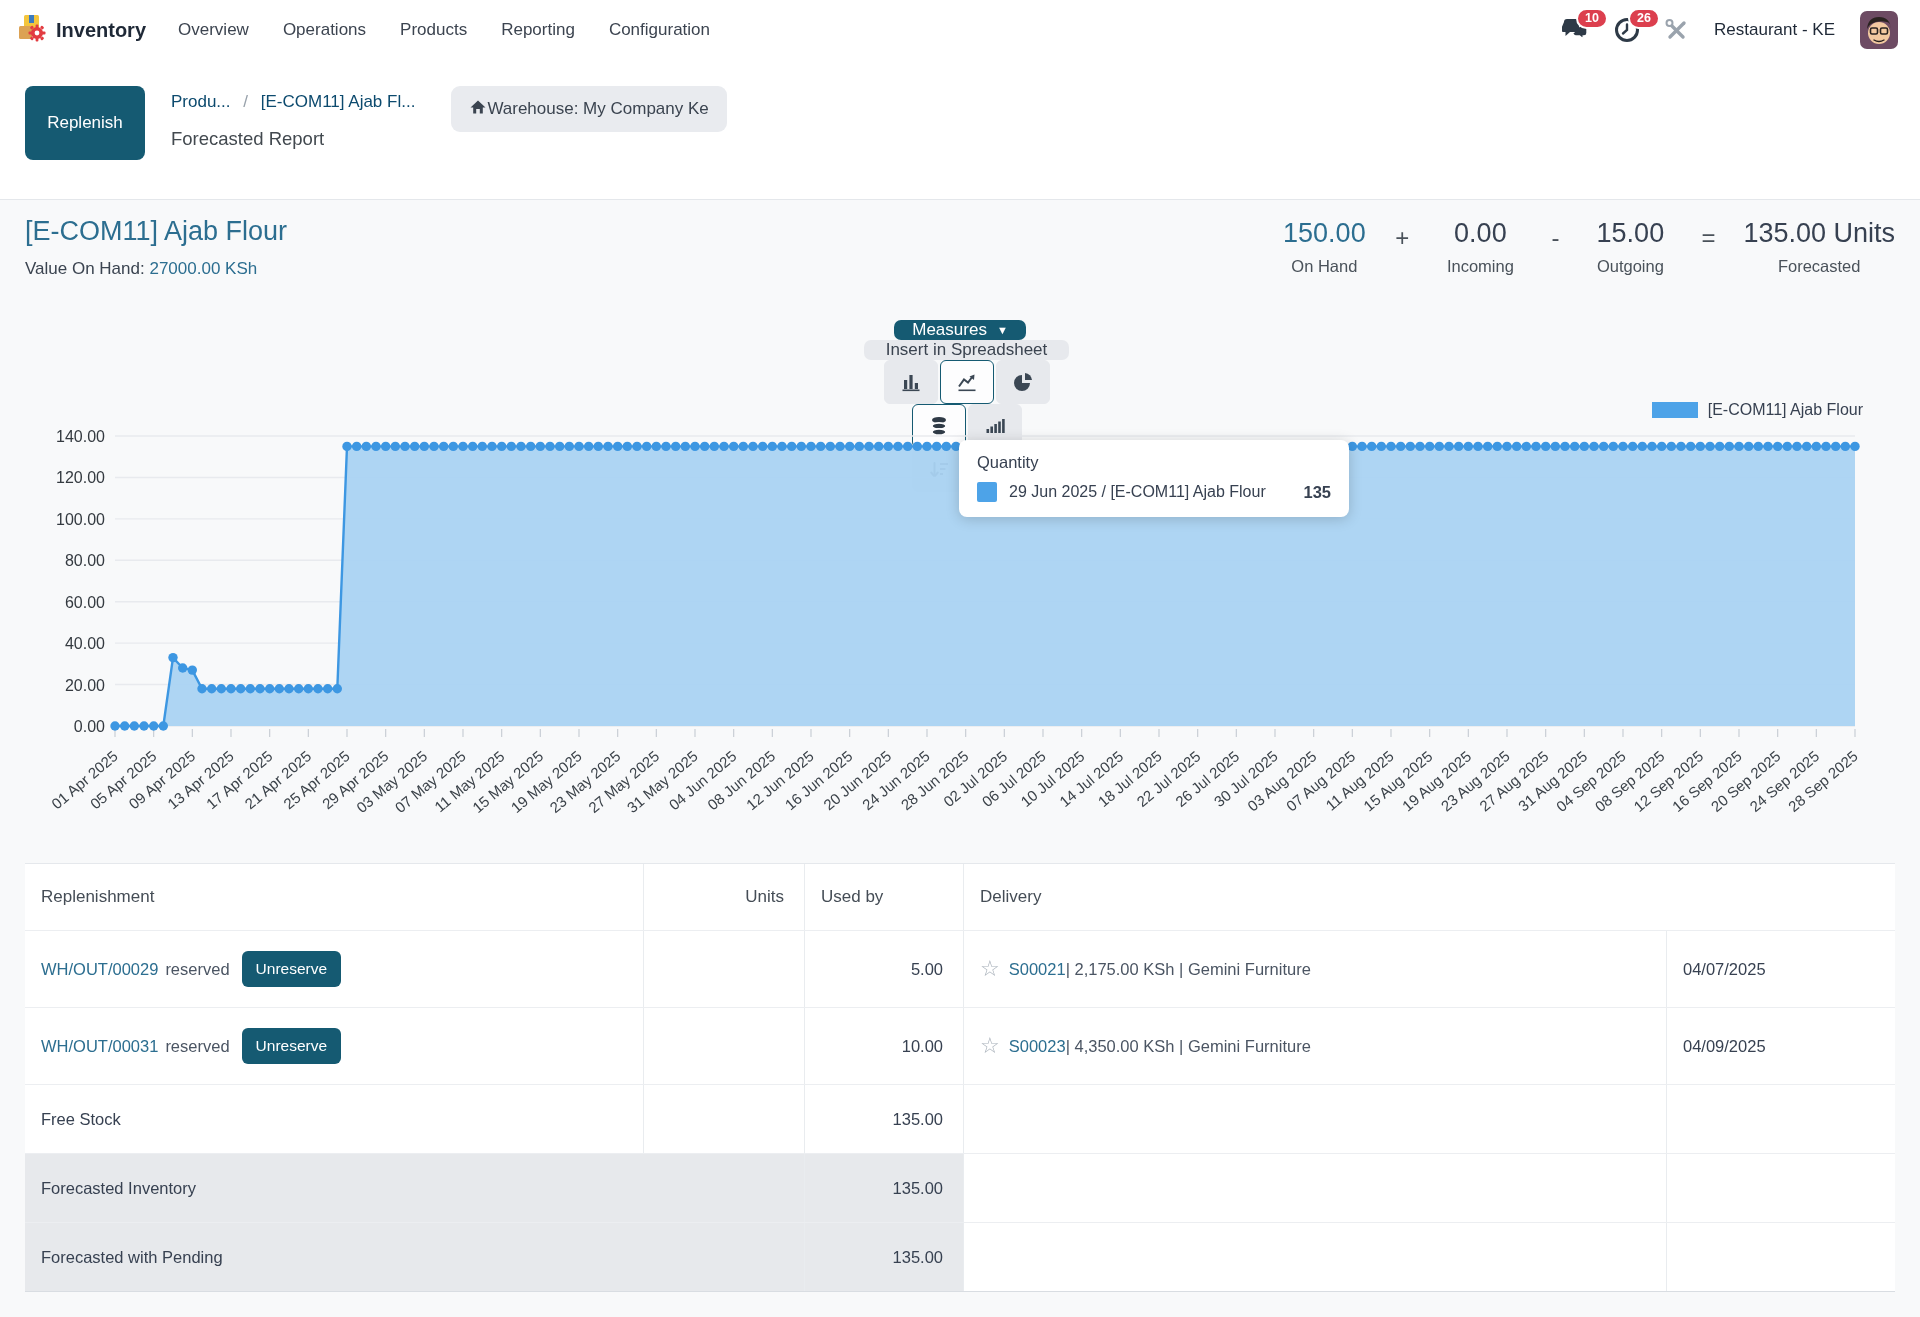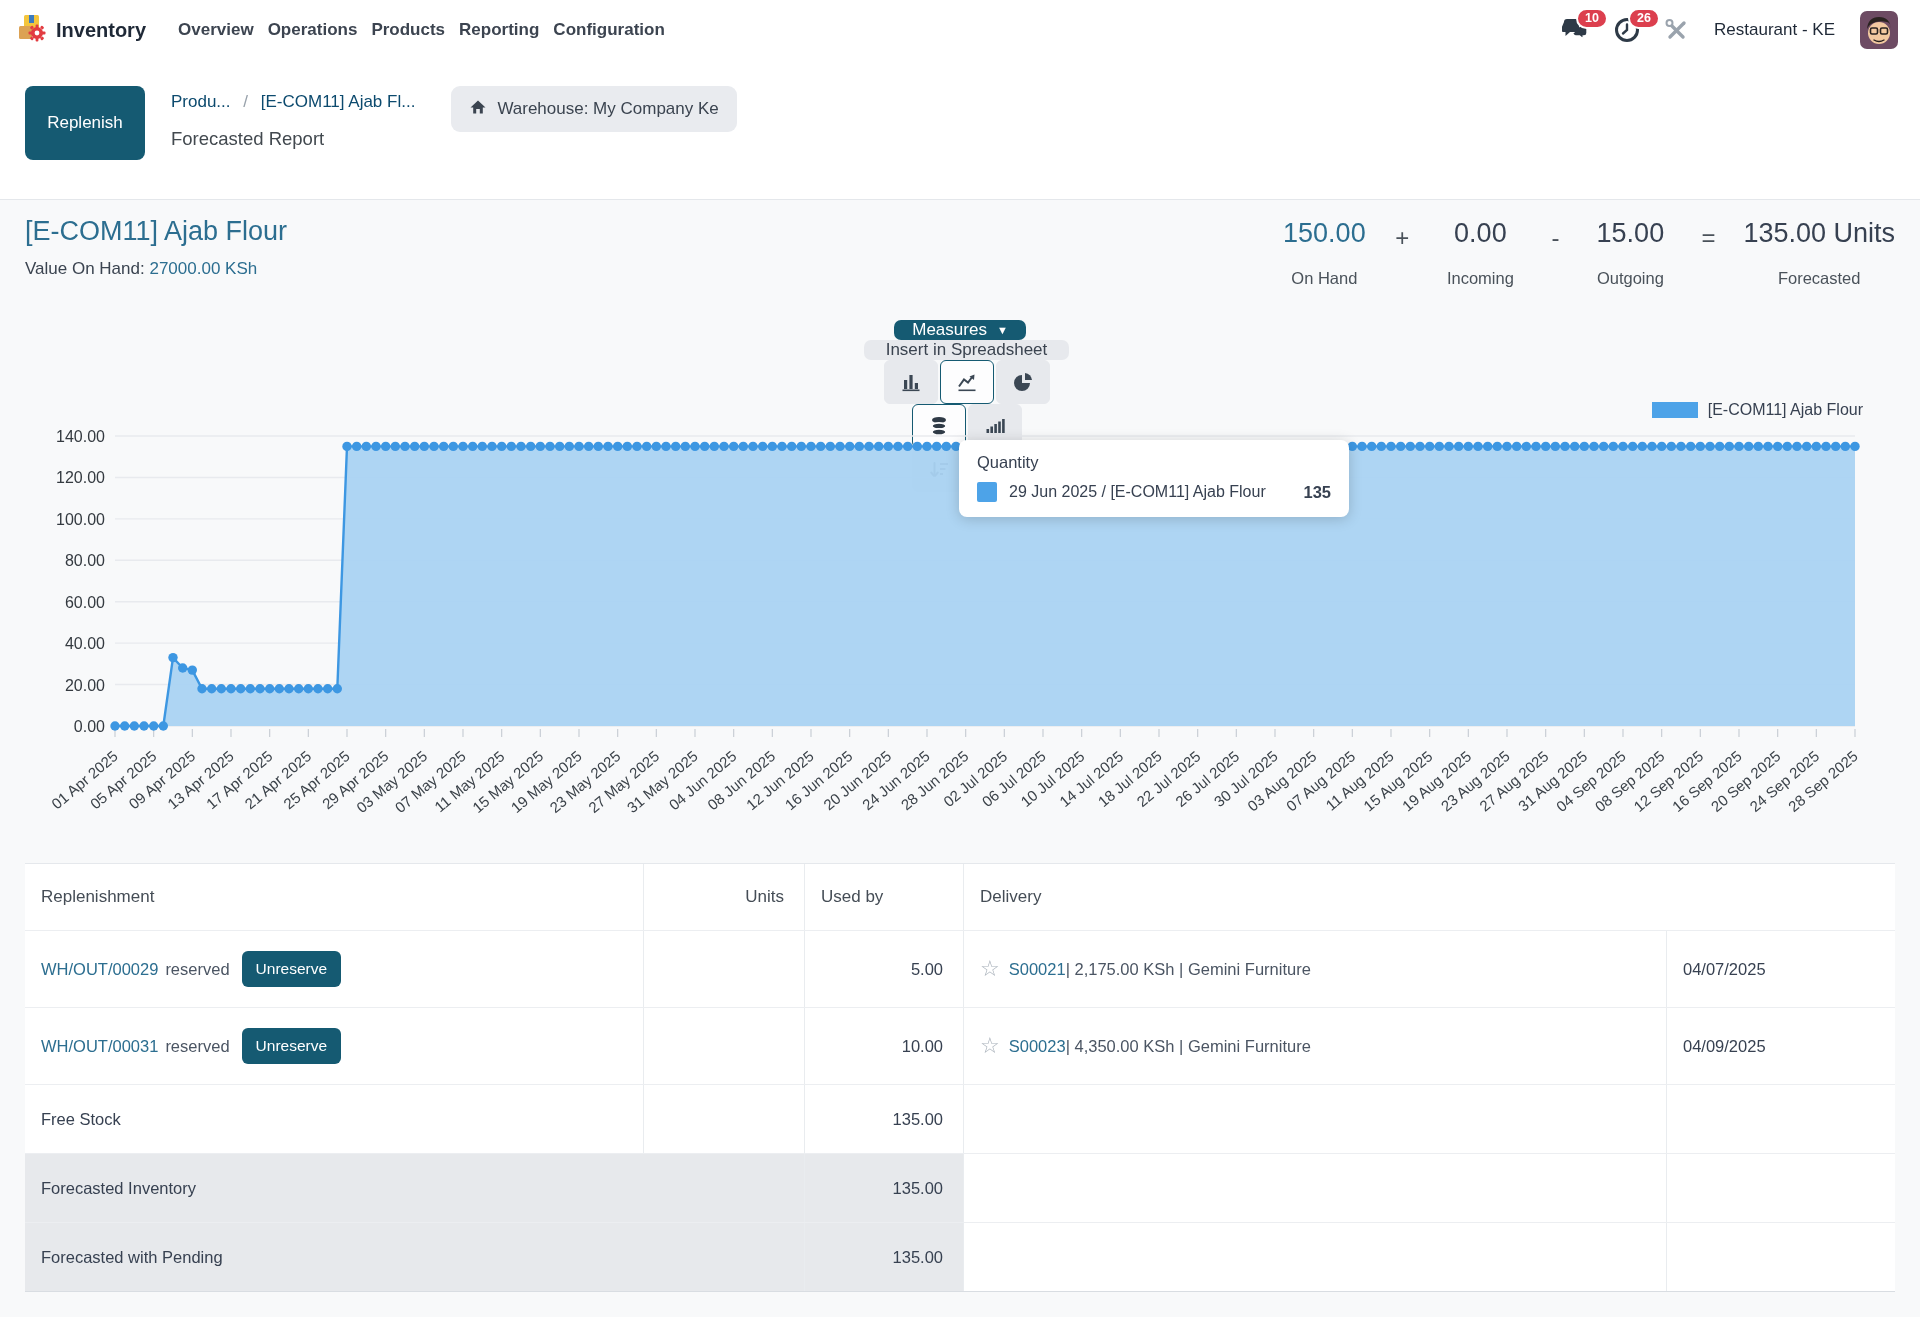--- a/index.html
+++ b/index.html
@@ -3,21 +3,21 @@
 <meta charset="utf-8">
 <style>
   * { box-sizing: border-box; margin: 0; padding: 0; }
   html,body { width:1920px; height:1317px; overflow:hidden;
     font-family:"Liberation Sans","DejaVu Sans",sans-serif; color:#374151; background:#f8f9fa; }
 
   
   .navbar { height:60px; background:#fff; display:flex; align-items:center; padding:0 22px 0 16px; }
   .brand { display:flex; align-items:center; gap:10px; }
   .brand-name { font-size:20px; font-weight:700; color:#1f2937; }
-  .nav-menu { display:flex; gap:14px; margin-left:32px;font-weight:bold; }
+  .nav-menu { display:flex; gap:34px; margin-left:32px; }
   .nav-item { font-size:17px; color:#3c4450; cursor:pointer; }
   .nav-right { margin-left:auto; display:flex; align-items:center; gap:25px; }
   .icon-wrap { position:relative; display:flex; align-items:center; }
   .badge { position:absolute; top:-9px; left:14px; background:#dc3f4e; color:#fff; font-size:12.5px;
     font-weight:700; border:2px solid #fff; border-radius:11px; padding:1px 7px; line-height:15px; }
   .company-name { font-size:17px; color:#1f2937; }
   .avatar { width:38px; height:38px; border-radius:7px; overflow:hidden; display:block; }
 
   
   .control-panel { background:#fff; height:140px; padding:26px 25px 0; display:flex; align-items:flex-start;
@@ -27,33 +27,33 @@
   .btn-light { background:#e7e9ed; color:#3b4450; border:none; border-radius:8px; font-size:17px; cursor:pointer;
     font-family:inherit; }
   .btn-replenish { width:120px; height:74px; }
   .btn-update { width:152px; height:74px; margin-left:7px; line-height:1.35; padding:0 18px; }
   .breadcrumbs { margin-left:26px; padding-top:6px; }
   .crumb-line1 { font-size:17px; }
   .crumb-link { color:#0c4a6e; cursor:pointer; text-decoration:none; }
   .crumb-sep { color:#98a1ab; margin:0 8px; }
   .crumb-active { display:block; margin-top:16px; font-size:18.5px; color:#42494f; }
   .filter-chip { margin-left:36px; height:46px; background:#e9ebef; border-radius:9px; display:flex;
-    align-items:center; gap:10px; padding:12px 18px; font-size:17px; color:#3b4450; cursor:pointer; }
+    align-items:center; gap:0; padding:12px 18px; font-size:17px; color:#3b4450; cursor:pointer; }
 
   
   .content { padding:0 25px; }
   .product-header { display:flex; justify-content:space-between; padding-top:16px; height:96px; }
   .product-title { font-size:27px; color:#2c6e90; font-weight:400; cursor:pointer; }
   .voh-line { margin-top:12px; font-size:17px; color:#3b4450; }
   .voh-value { color:#2c6e90; cursor:pointer; }
   .stats { display:flex; gap:28px; align-items:flex-start; padding-top:2px; }
   .stat { display:flex; flex-direction:column; align-items:center; min-width:86px; }
   .stat-value { font-size:27px; color:#374151; }
   .stat-value.link { color:#2c6e90; cursor:pointer; }
-  .stat-label { margin-top:20px; font-size:16.5px; color:#4a525a; }
+  .stat-label { margin-top:8px; font-size:16.5px; color:#4a525a; }
   .stat-op { font-size:24px; color:#4a525a; padding-top:6px; }
 
   
   .toolbar { display:flex; align-items:center; margin-top:24px; height:44px;flex-direction:column; }
   .btn-measures { height:44px; padding:0 18px; border-radius:7px; display:flex; align-items:center; gap:10px; }
   .caret { font-size:11px; }
   .btn-insert { height:44px; padding:0 22px; border-radius:7px; margin-left:13px; }
   .icon-group { display:flex; gap:2px; margin-left:13px; }
   .icon-btn { width:54px; height:44px; background:#e7e9ed; border:1px solid #e7e9ed; display:flex;
     align-items:center; justify-content:center; cursor:pointer; border-radius:6px; }

